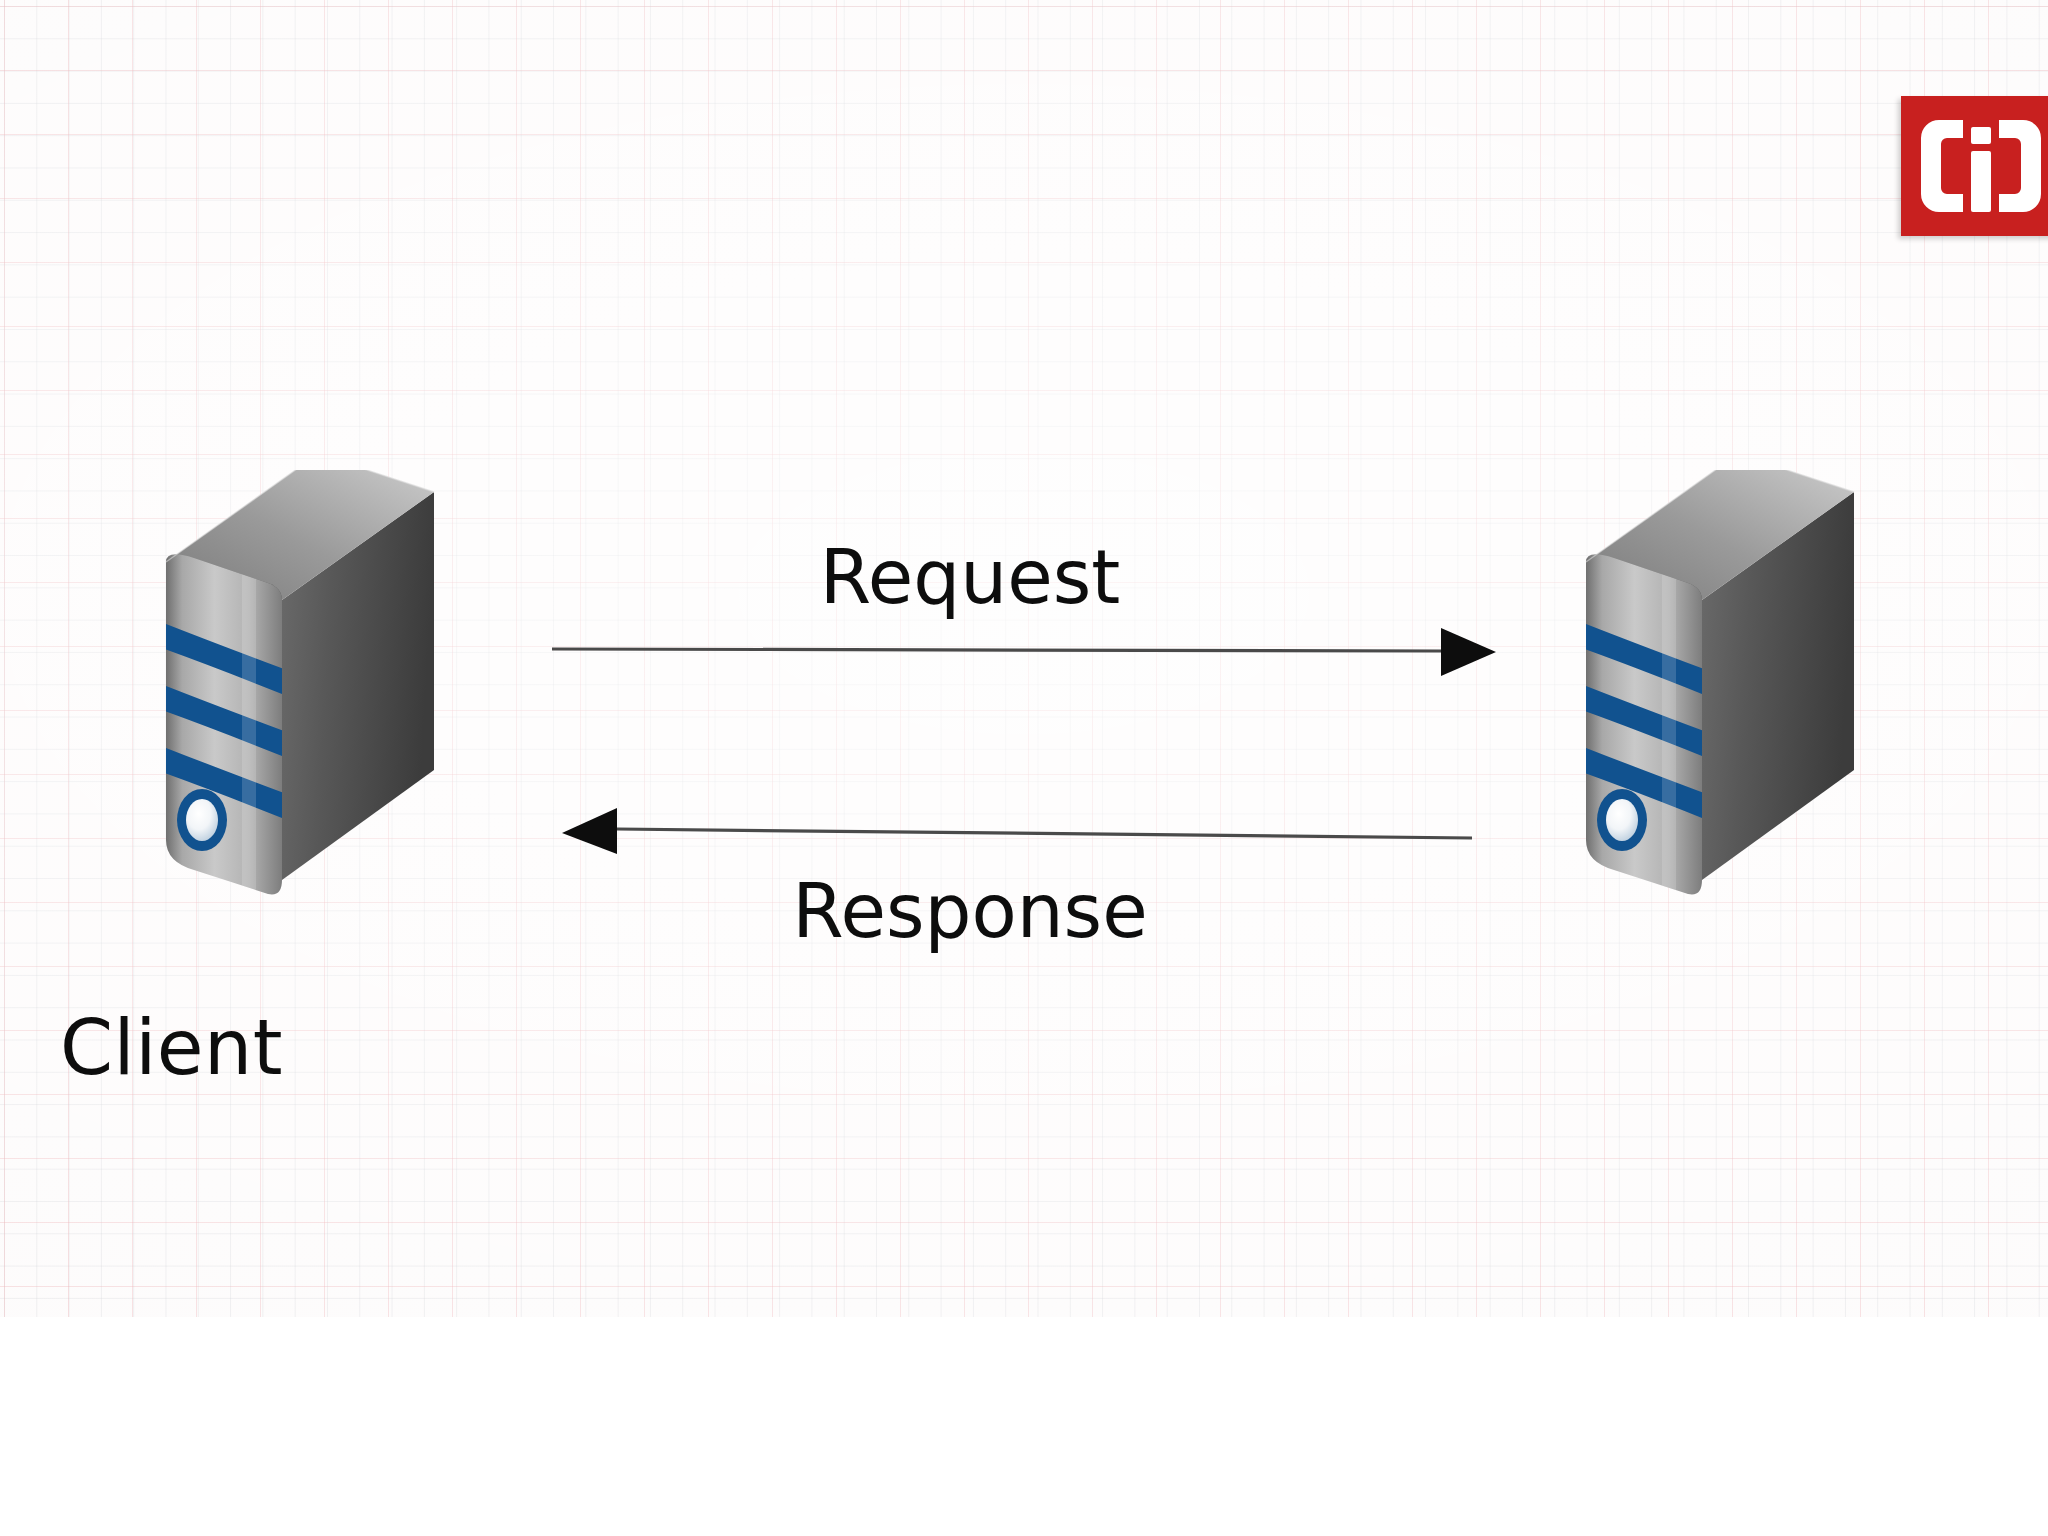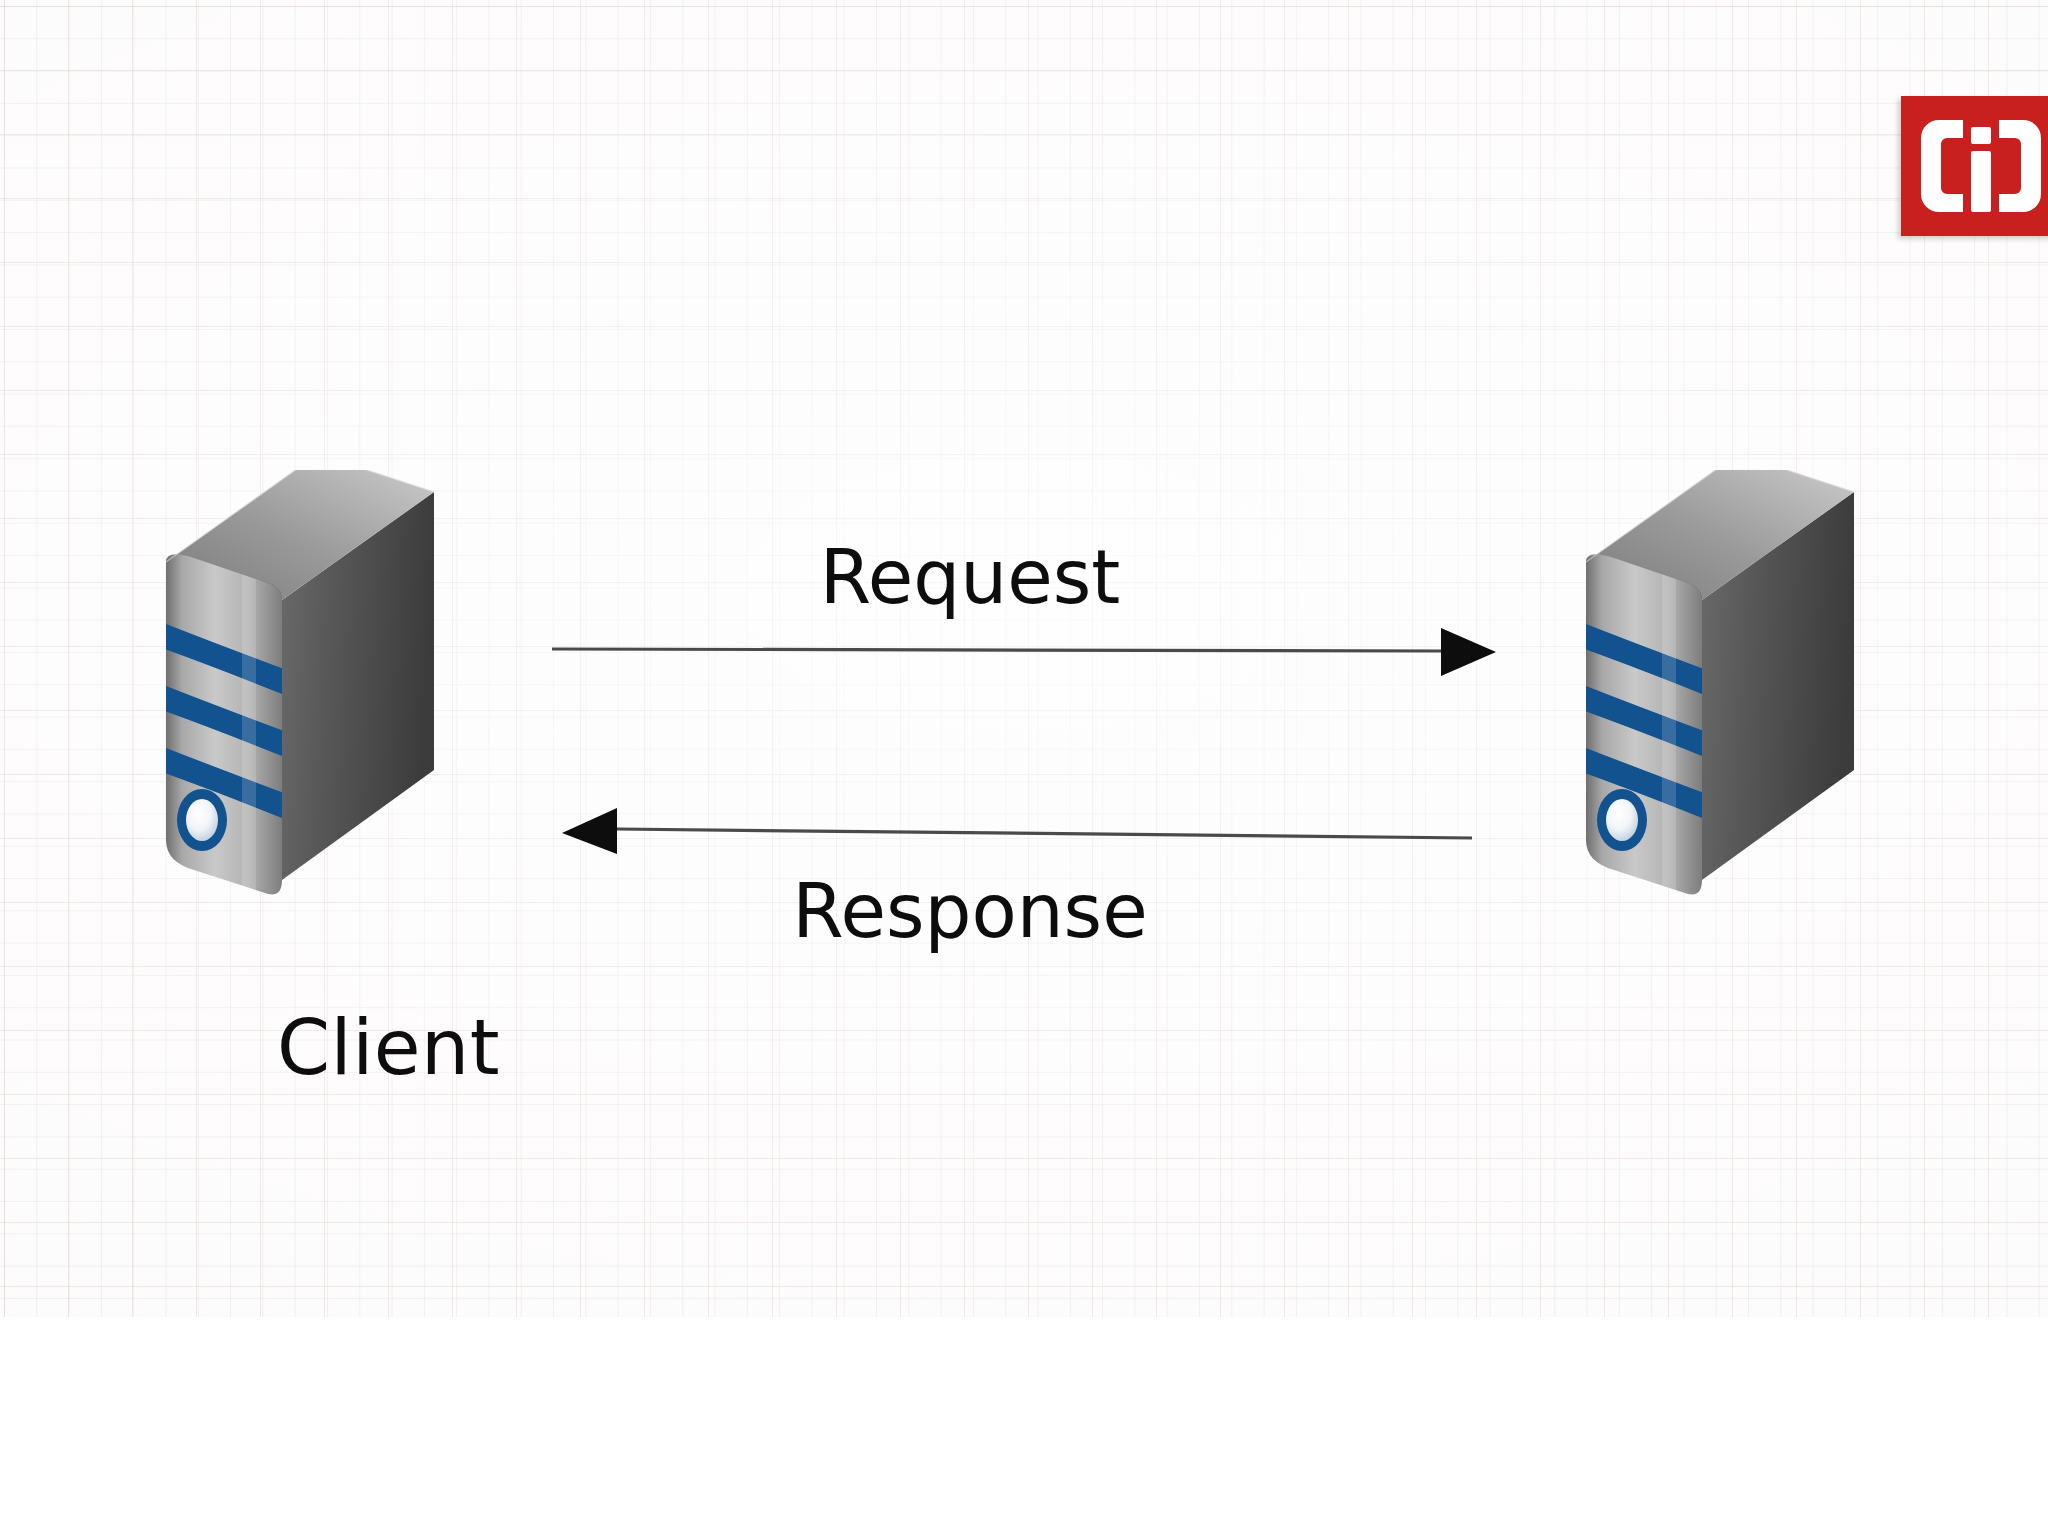--- a/index.html
+++ b/index.html
@@ -56,21 +56,21 @@
   #logo-badge svg { display: block; }
 
   
   .node-label {
     position: absolute;
     color: #0d0d0d;
     font-size: 76px;
     font-weight: 400;
     letter-spacing: 0.5px;
     white-space: nowrap;
-    text-align: right;
+    text-align: left;
   }
   #client-label { left: 60px;  top: 1003px; width: 440px; }
   #server-label { left: 1408px; top: 1003px; width: 440px; }
 
   .flow-label {
     position: absolute;
     color: #0d0d0d;
     font-size: 74px;
     font-weight: 400;
     white-space: nowrap;

